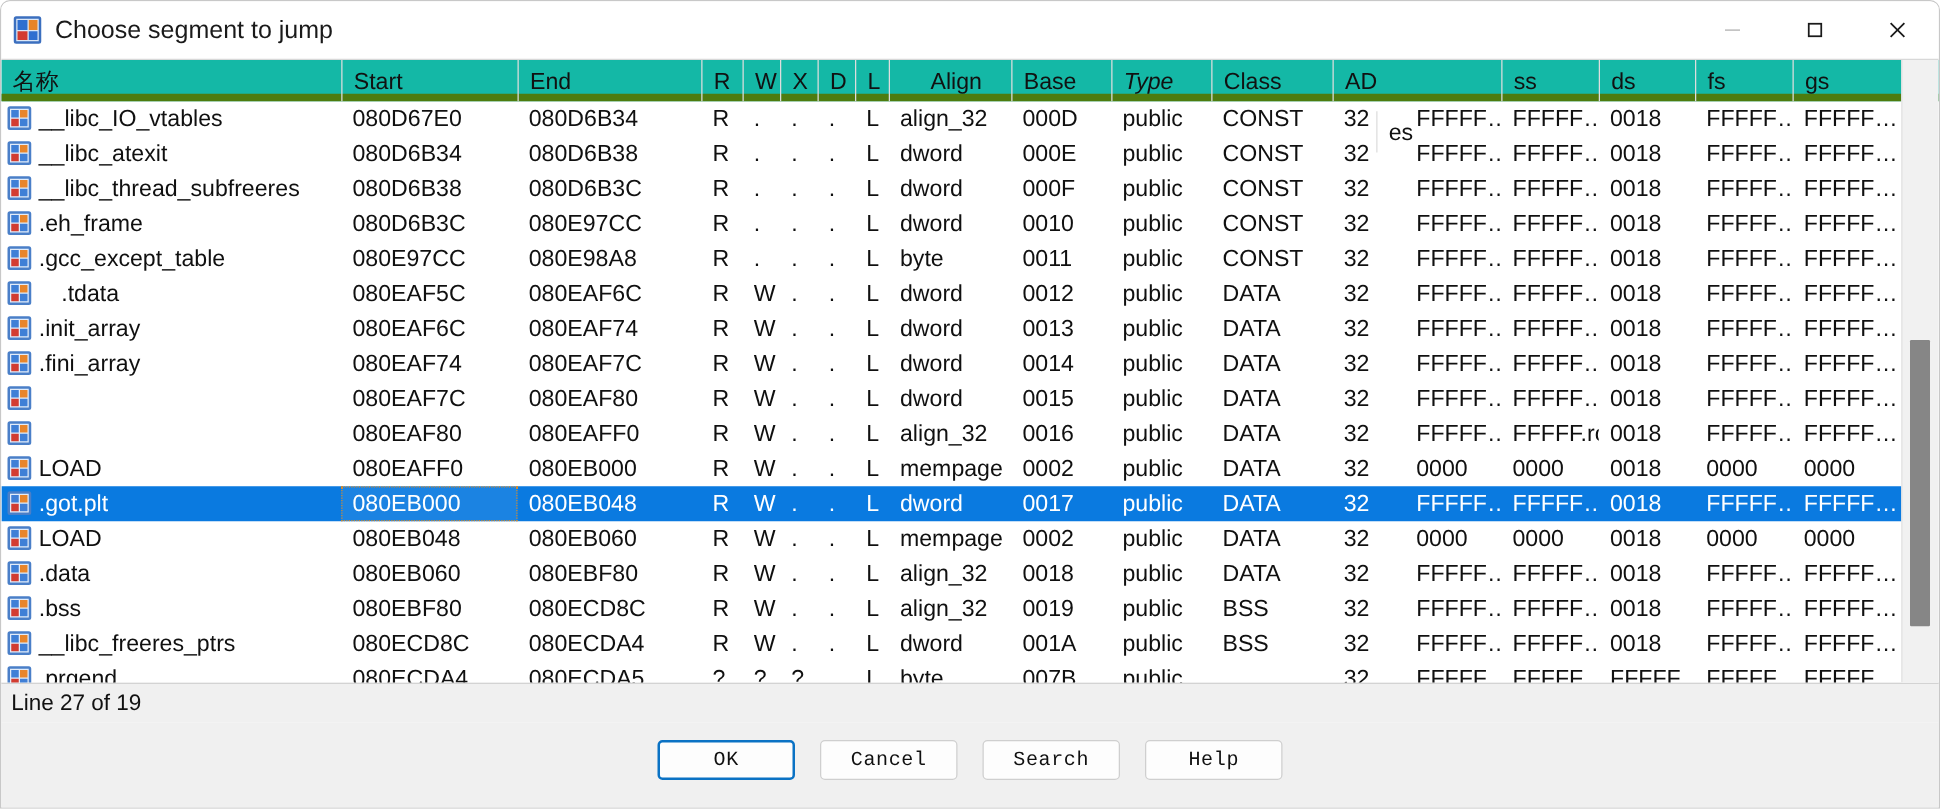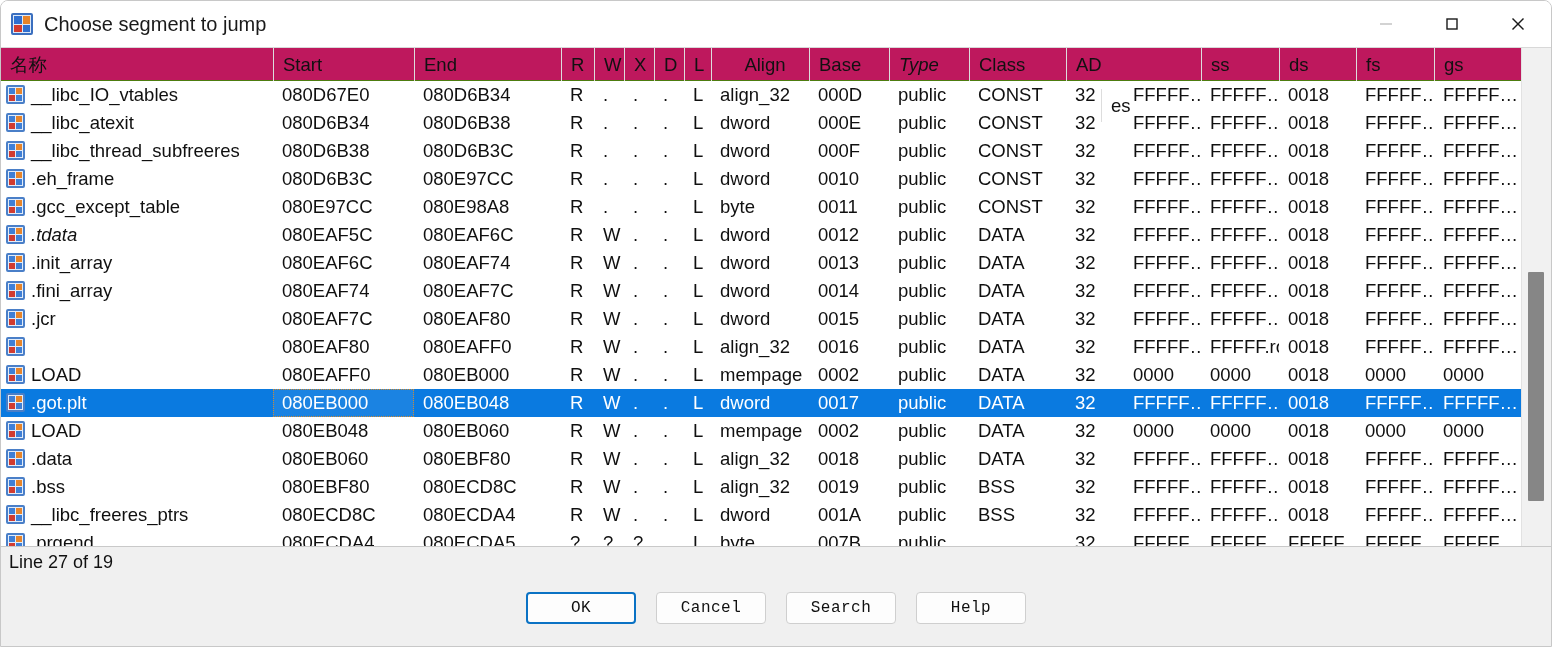--- a/index.html
+++ b/index.html
@@ -78,22 +78,22 @@
   #listview {
     flex: 1 1 auto;
     position: relative;
     overflow: hidden;
     background: #ffffff;
     border-top: 1px solid #d8d8d8;
   }
   #header-row {
     height: 33px;
     position: relative;
-    background: #be185d;
-    border-bottom: 1px solid #4d7c0f;
+    background: #14b8a6;
+    border-bottom: 6px solid #4d7c0f;
     width: 1550px;
   }
   .hcell {
     position: absolute;
     top: 0;
     height: 33px;
     line-height: 33px;
     font-size: 18.5px;
     color: #111;
     padding-left: 9px;
@@ -403,21 +403,21 @@
           <div class="cell" style="left: 1355px; width: 78px;">FFFFF…</div>
           <div class="cell" style="left: 1433px; width: 88px;">FFFFF…</div>
         </div>
         <div class="row">
           <span class="row-icon">
             <i class="q1"></i>
             <i class="q2"></i>
             <i class="q3"></i>
             <i class="q4"></i>
           </span>
-          <div class="cell namecell" style="left: 0px; width: 272px; font-style: italic;">.tdata</div>
+          <div class="cell namecell" style="left: 18px; width: 272px;">.tdata</div>
           <div class="cell" style="left: 272px; width: 141px;">080EAF5C</div>
           <div class="cell" style="left: 413px; width: 147px;">080EAF6C</div>
           <div class="cell" style="left: 560px; width: 33px;">R</div>
           <div class="cell" style="left: 593px; width: 30px;">W</div>
           <div class="cell" style="left: 623px; width: 30px;">.</div>
           <div class="cell" style="left: 653px; width: 30px;">.</div>
           <div class="cell" style="left: 683px; width: 27px;">L</div>
           <div class="cell" style="left: 710px; width: 98px;">dword</div>
           <div class="cell" style="left: 808px; width: 80px;">0012</div>
           <div class="cell" style="left: 888px; width: 80px;">public</div>
@@ -481,21 +481,20 @@
           <div class="cell" style="left: 1355px; width: 78px;">FFFFF…</div>
           <div class="cell" style="left: 1433px; width: 88px;">FFFFF…</div>
         </div>
         <div class="row">
           <span class="row-icon">
             <i class="q1"></i>
             <i class="q2"></i>
             <i class="q3"></i>
             <i class="q4"></i>
           </span>
-          <div class="cell namecell" style="left: 0px; width: 272px;">.jcr</div>
           <div class="cell" style="left: 272px; width: 141px;">080EAF7C</div>
           <div class="cell" style="left: 413px; width: 147px;">080EAF80</div>
           <div class="cell" style="left: 560px; width: 33px;">R</div>
           <div class="cell" style="left: 593px; width: 30px;">W</div>
           <div class="cell" style="left: 623px; width: 30px;">.</div>
           <div class="cell" style="left: 653px; width: 30px;">.</div>
           <div class="cell" style="left: 683px; width: 27px;">L</div>
           <div class="cell" style="left: 710px; width: 98px;">dword</div>
           <div class="cell" style="left: 808px; width: 80px;">0015</div>
           <div class="cell" style="left: 888px; width: 80px;">public</div>

